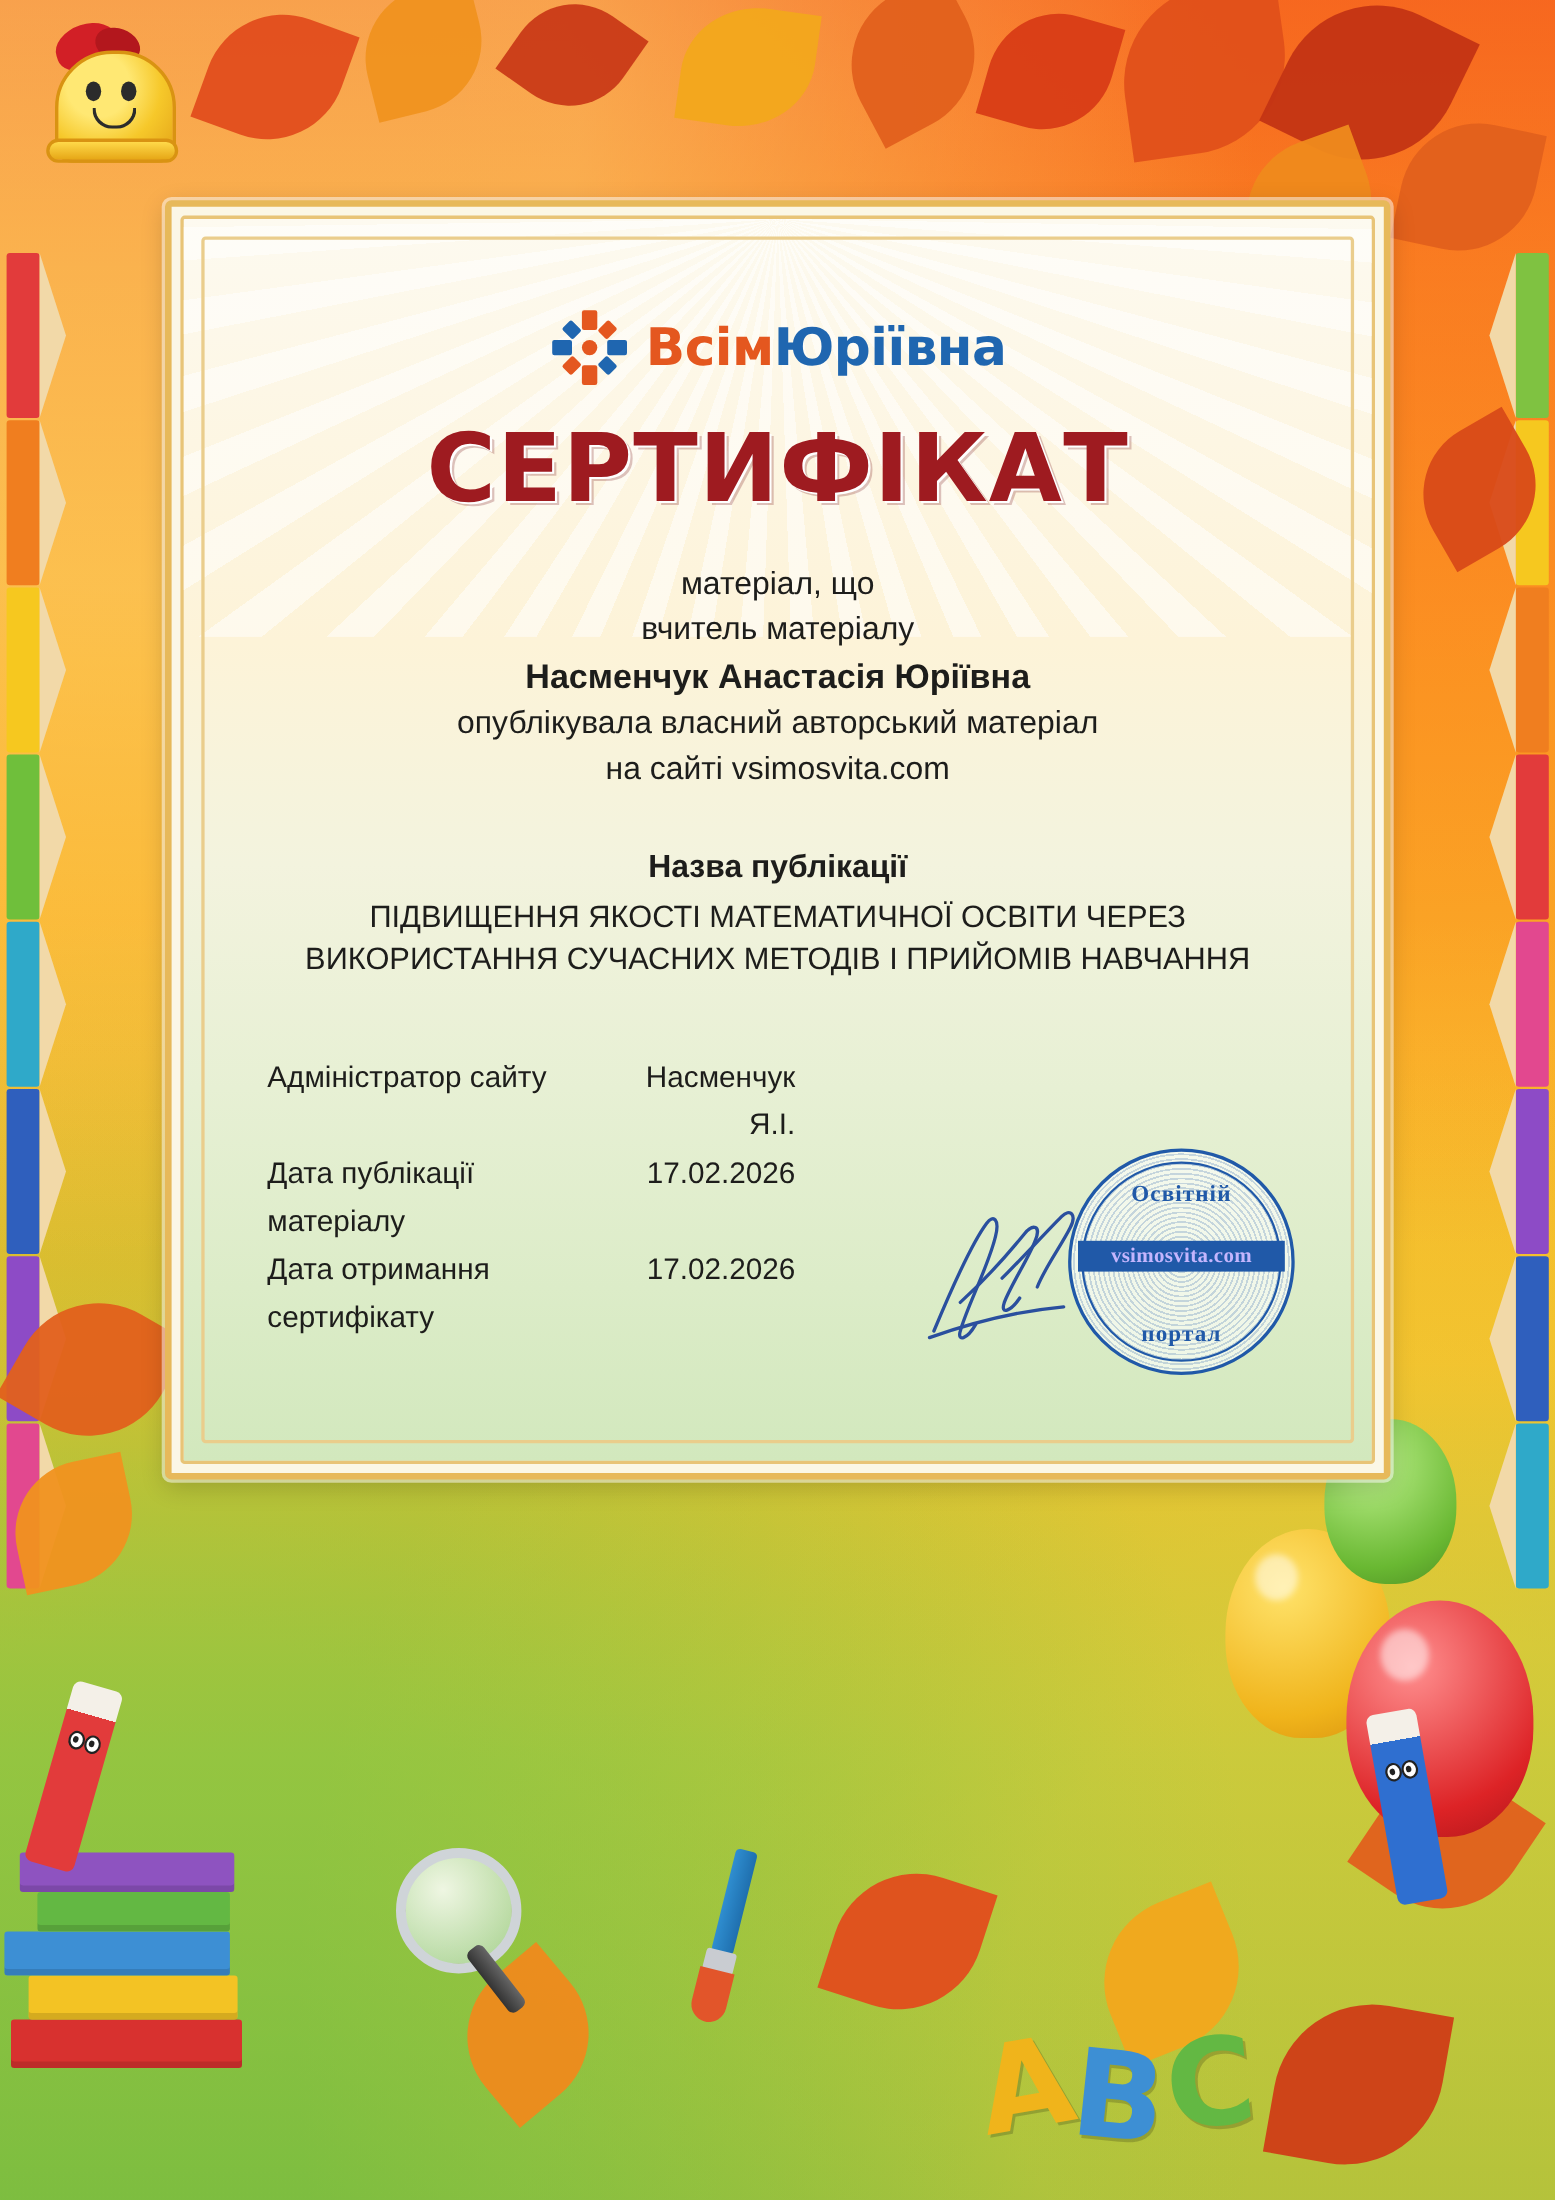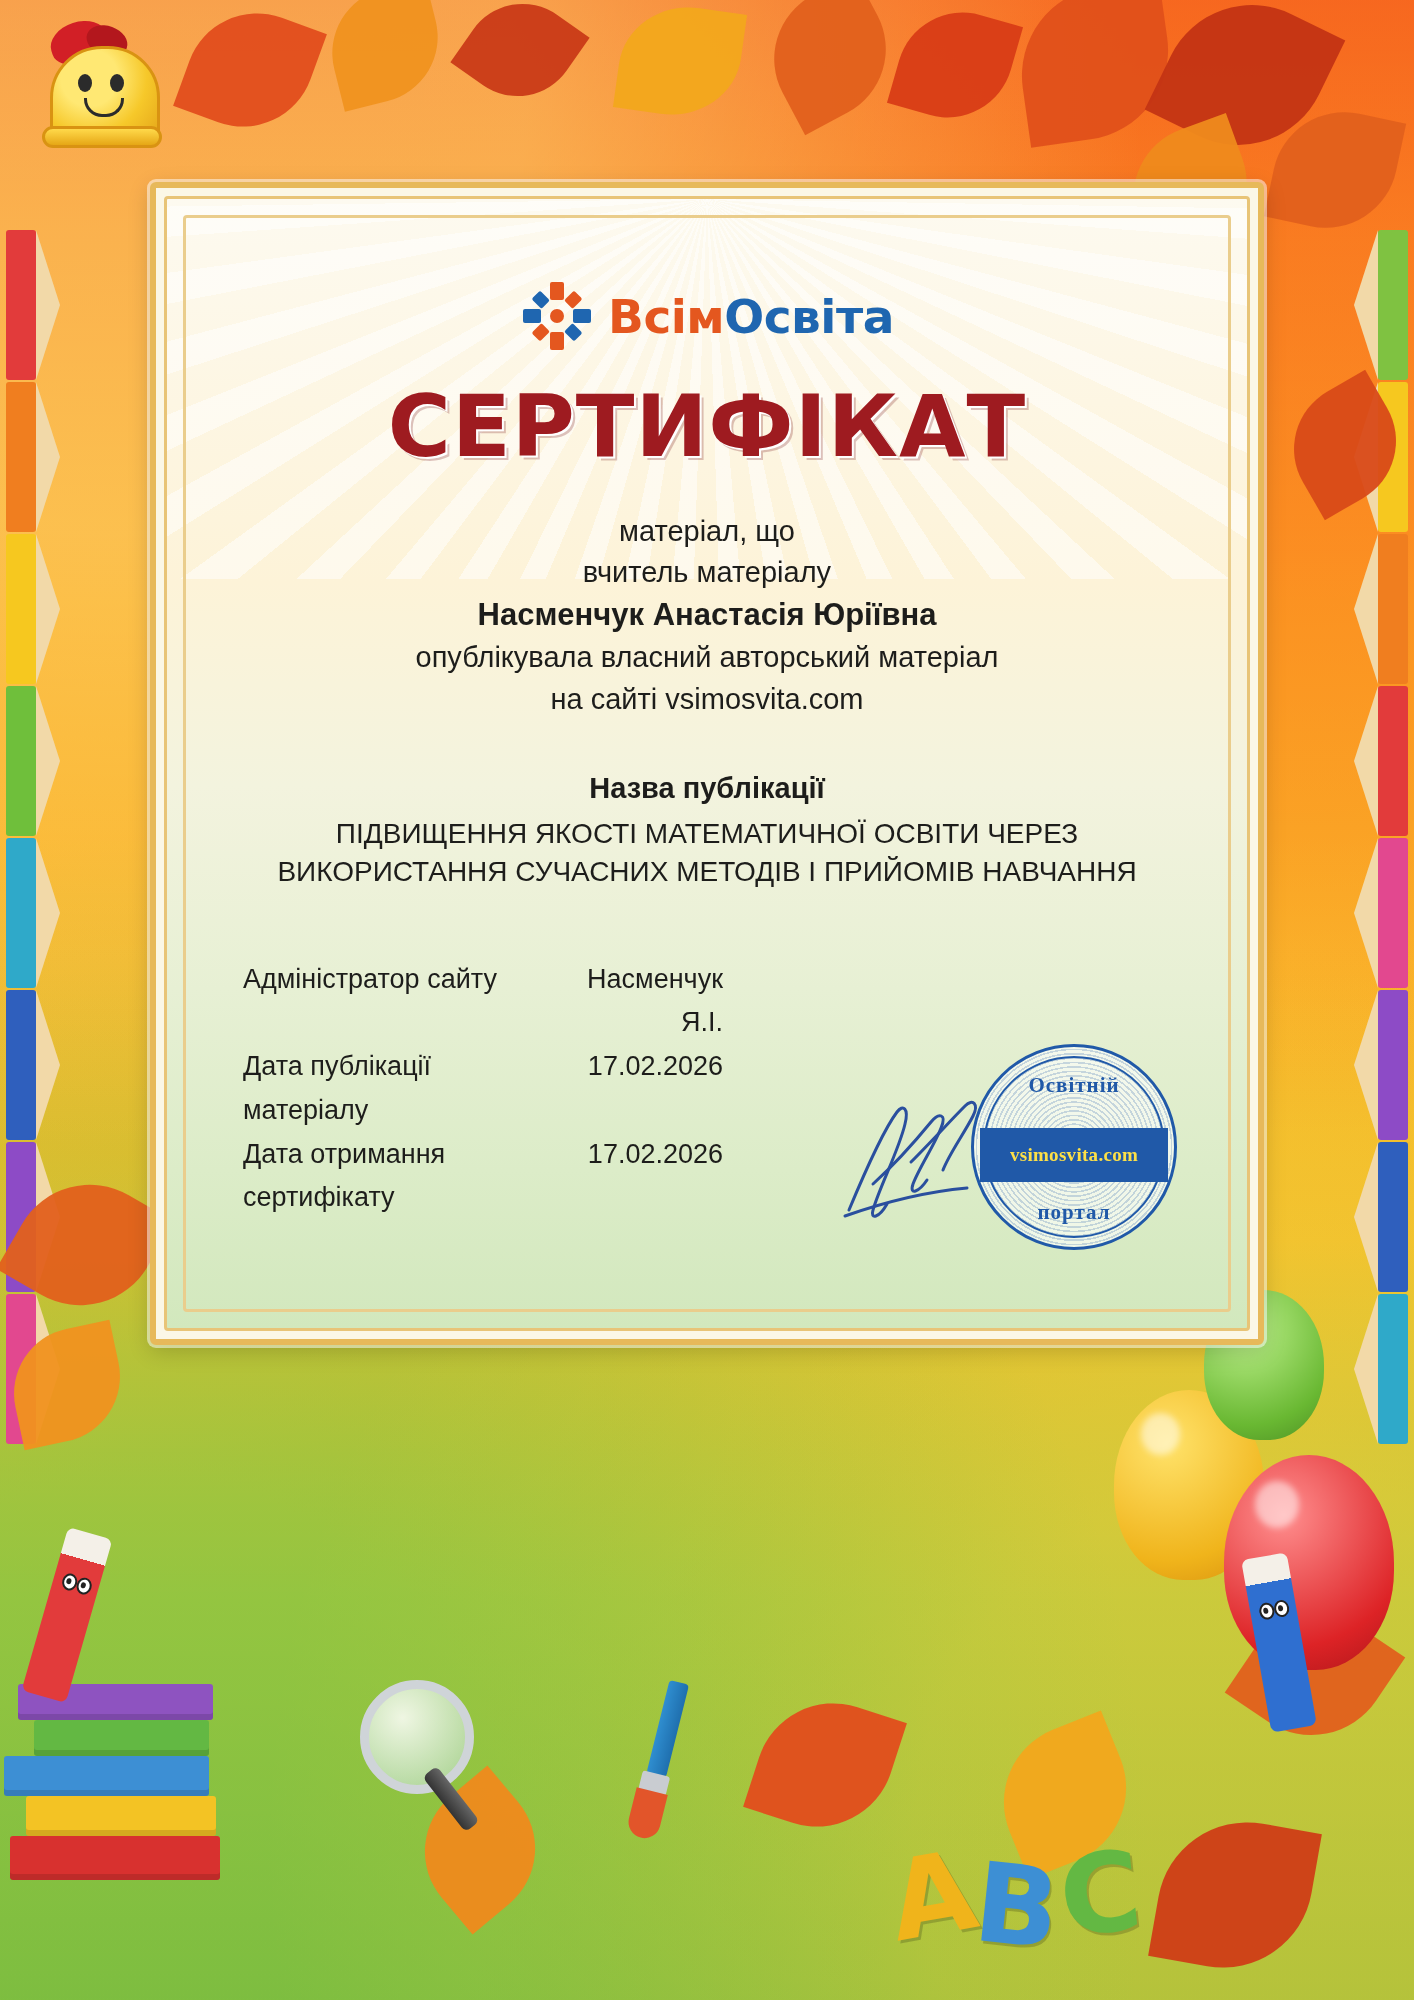--- a/index.html
+++ b/index.html
@@ -397,26 +397,26 @@
     inset: 9px;
     border-radius: 50%;
     border: 2px solid #2059a8;
   }
   .stamp .bar {
     position: absolute;
     left: 6px;
     right: 6px;
     top: 50%;
     margin-top: -19px;
-    height: 54px;
+    height: 28px;
     background: #2059a8;
     display: flex;
     align-items: center;
     justify-content: center;
-    color: #fde047;
+    color: #c4b5fd;
     font-size: 19px;
     font-weight: 700;
     letter-spacing: .3px;
   }
   .stamp .top-text,
   .stamp .bottom-text {
     position: absolute;
     left: 0; right: 0;
     text-align: center;
     color: #2059a8;
@@ -584,21 +584,21 @@
                 </g>
                 <g fill="#1f66b0" transform="rotate(45)">
                   <rect x="-30" y="-6" width="14" height="12" rx="2"></rect>
                   <rect x="16" y="-6" width="14" height="12" rx="2"></rect>
                 </g>
                 <circle r="7" fill="#e4571f"></circle>
               </g>
             </svg>
           </div>
           <div class="logo-text">
-            <span class="a">Всім</span><span class="b">Освіта</span>
+            <span class="a">Всім</span><span class="b">Юріївна</span>
           </div>
         </div>
 
         <h1 class="cert-title">СЕРТИФІКАТ</h1>
 
 
         <div class="cert-body">
           <div>матеріал, що</div>
           <div>вчитель матеріалу</div>
           <div class="strong">Насменчук Анастасія Юріївна</div>

